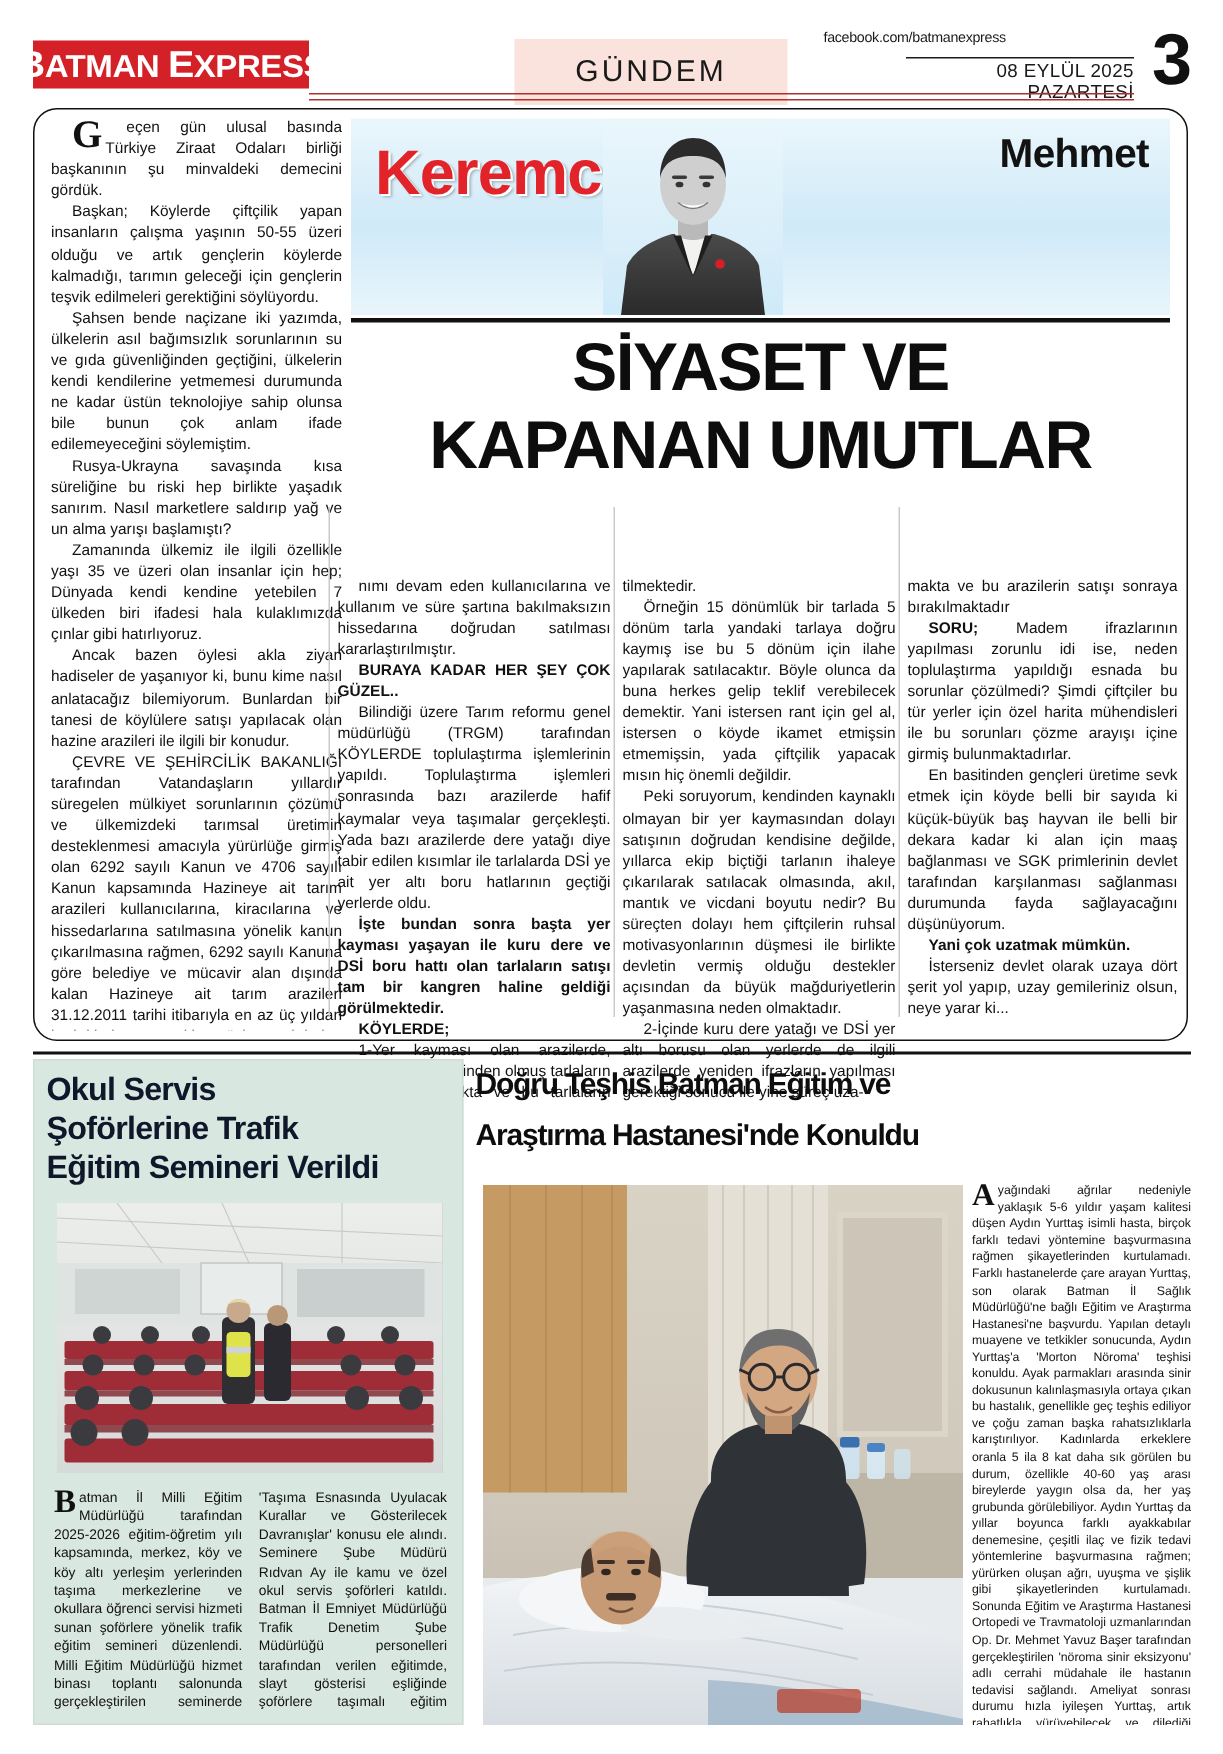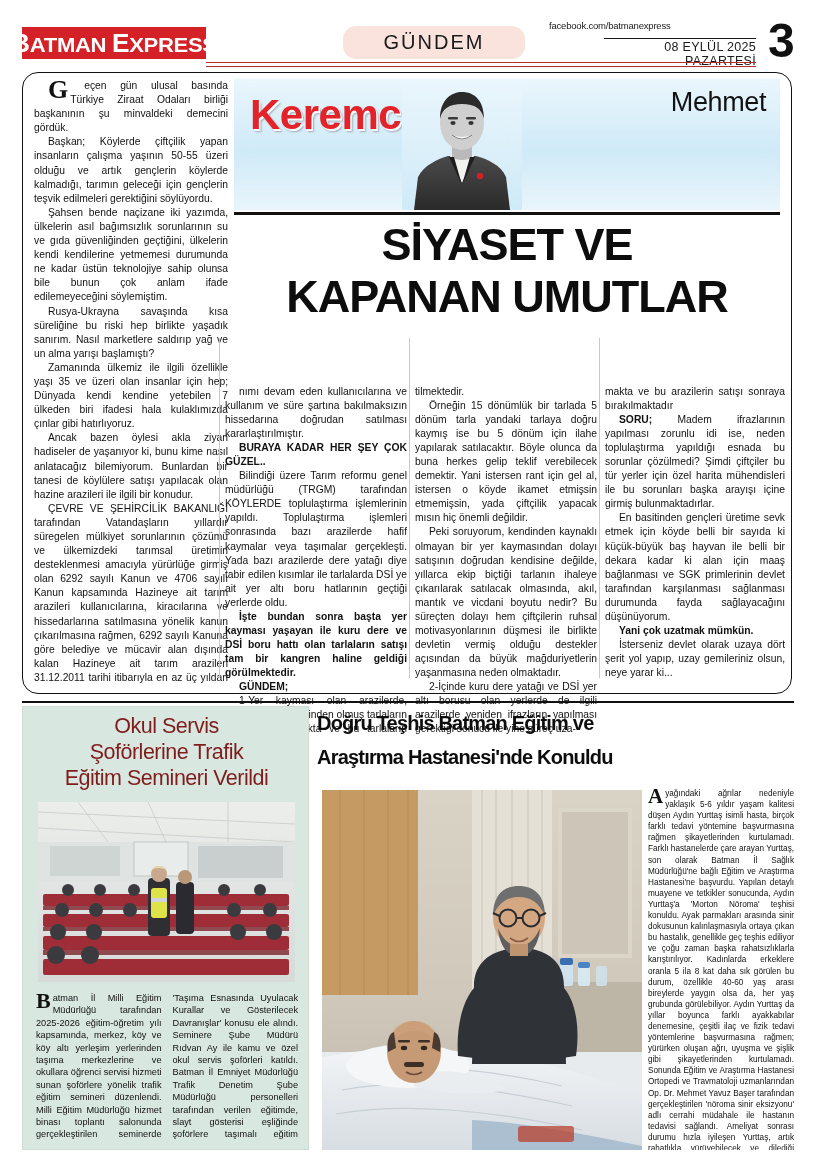--- a/index.html
+++ b/index.html
@@ -43,26 +43,25 @@
     font-weight: bold;
     font-size: 21px;
     letter-spacing: -0.3px;
     transform: scaleX(1.05);
     white-space: nowrap;
   }
   .logo-text .cap { font-size: 25px; }
   .gundem-box {
     position: absolute;
     left: 343px; top: 26px;
-    width: 182px; height: 33px;
+    width: 182px; height: 44px;
     background: #fae3dc;
     display: flex;
     align-items: center;
     justify-content: center;
-    border-radius: 13px;
   }
   .gundem-text {
     font-size: 20px;
     letter-spacing: 2px;
     color: #1a1a1a;
     font-family: "Liberation Sans", sans-serif;
   }
   .facebook-line {
     position: absolute;
     left: 549px; top: 20px;
@@ -162,21 +161,21 @@
     letter-spacing: -0.5px;
     text-shadow: 1.5px 1.5px 0 #ffffff, 2.5px 2.5px 2px rgba(0,0,0,0.28);
     font-family: "Liberation Sans", sans-serif;
   }
   .author {
     position: absolute;
     right: 14px; top: 8px;
     text-align: right;
     font-size: 27px;
     line-height: 31px;
-    font-weight: normal;
+    font-weight: bold;
     color: #121212;
     letter-spacing: -0.4px;
   }
   .portrait {
     position: absolute;
     left: 168px; top: 0px;
     width: 120px; height: 131px;
   }
   .banner-rule {
     position: absolute;
@@ -234,26 +233,26 @@
     left: 22px; top: 706px;
     width: 287px; height: 444px;
     background: #d9e7e1;
     box-sizing: border-box;
     border: 1px solid #cdddd6;
   }
   .sl-headline {
     position: absolute;
     left: 8px; top: 6px;
     width: 271px;
-    text-align: center;
+    text-align: left;
     font-size: 21.5px;
     line-height: 26px;
-    font-weight: normal;
+    font-weight: bold;
     letter-spacing: -0.5px;
-    color: #7f1d1d;
+    color: #0f172a;
   }
   .sl-photo {
     position: absolute;
     left: 15px; top: 95px;
     width: 257px; height: 180px;
     background: #b9c2c6;
     overflow: hidden;
   }
   .sl-body {
     position: absolute;
@@ -406,34 +405,34 @@
 
     <div class="ocol-sep" style="left:197px"></div>
     <div class="ocol-sep" style="left:387px"></div>
     <div class="ocol-sep" style="left:577px"></div>
 
     <div class="ocol ocol2">
       <p>nımı devam eden kullanıcılarına ve kullanım ve süre şartına bakılmaksızın hissedarına doğrudan satılması kararlaştırılmıştır.</p>
       <p class="sub">BURAYA KADAR HER ŞEY ÇOK GÜZEL..</p>
       <p>Bilindiği üzere Tarım reformu genel müdürlüğü (TRGM) tarafından KÖYLERDE toplulaştırma işlemlerinin yapıldı. Toplulaştırma işlemleri sonrasında bazı arazilerde hafif kaymalar veya taşımalar gerçekleşti. Yada bazı arazilerde dere yatağı diye tabir edilen kısımlar ile tarlalarda DSİ ye ait yer altı boru hatlarının geçtiği yerlerde oldu.</p>
       <p class="sub">İşte bundan sonra başta yer kayması yaşayan ile kuru dere ve DSİ boru hattı olan tarlaların satışı tam bir kangren haline geldiği görülmektedir.</p>
-      <p class="sub">GÜNDEM;</p>
+      <p class="sub">KÖYLERDE;</p>
       <p>1-Yer kayması olan arazilerde, kayma sonucu yerinden olmuş tarlaların satışı yapılmamakta ve bu tarlaların satışının ihale yolu ile satılacağı belir-</p>
     </div>
 
     <div class="ocol ocol3">
       <p class="noind">tilmektedir.</p>
       <p>Örneğin 15 dönümlük bir tarlada 5 dönüm tarla yandaki tarlaya doğru kaymış ise bu 5 dönüm için ilahe yapılarak satılacaktır. Böyle olunca da buna herkes gelip teklif verebilecek demektir. Yani istersen rant için gel al, istersen o köyde ikamet etmişsin etmemişsin, yada çiftçilik yapacak mısın hiç önemli değildir.</p>
       <p>Peki soruyorum, kendinden kaynaklı olmayan bir yer kaymasından dolayı satışının doğrudan kendisine değilde, yıllarca ekip biçtiği tarlanın ihaleye çıkarılarak satılacak olmasında, akıl, mantık ve vicdani boyutu nedir? Bu süreçten dolayı hem çiftçilerin ruhsal motivasyonlarının düşmesi ile birlikte devletin vermiş olduğu destekler açısından da büyük mağduriyetlerin yaşanmasına neden olmaktadır.</p>
       <p>2-İçinde kuru dere yatağı ve DSİ yer altı borusu olan yerlerde de ilgili arazilerde yeniden ifrazların yapılması gerektiği sonucu ile yine süreç uza-</p>
     </div>
 
     <div class="ocol ocol4">
       <p class="noind">makta ve bu arazilerin satışı sonraya bırakılmaktadır</p>
-      <p><b>SORU;</b><span> Madem ifrazlarının yapılması zorunlu idi ise, neden toplulaştırma yapıldığı esnada bu sorunlar çözülmedi? Şimdi çiftçiler bu tür yerler için özel harita mühendisleri ile bu sorunları başka arayışı içine girmiş bulunmaktadırlar.</span></p>
+      <p><b>SORU;</b><span> Madem ifrazlarının yapılması zorunlu idi ise, neden toplulaştırma yapıldığı esnada bu sorunlar çözülmedi? Şimdi çiftçiler bu tür yerler için özel harita mühendisleri ile bu sorunları çözme arayışı içine girmiş bulunmaktadırlar.</span></p>
       <p>En basitinden gençleri üretime sevk etmek için köyde belli bir sayıda ki küçük-büyük baş hayvan ile belli bir dekara kadar ki alan için maaş bağlanması ve SGK primlerinin devlet tarafından karşılanması sağlanması durumunda fayda sağlayacağını düşünüyorum.</p>
       <p class="sub">Yani çok uzatmak mümkün.</p>
       <p>İsterseniz devlet olarak uzaya dört şerit yol yapıp, uzay gemileriniz olsun, neye yarar ki...</p>
     </div>
   </div>
 
   <div class="divider-h"></div>
 
   <div class="story-left">
     <div class="sl-headline">

